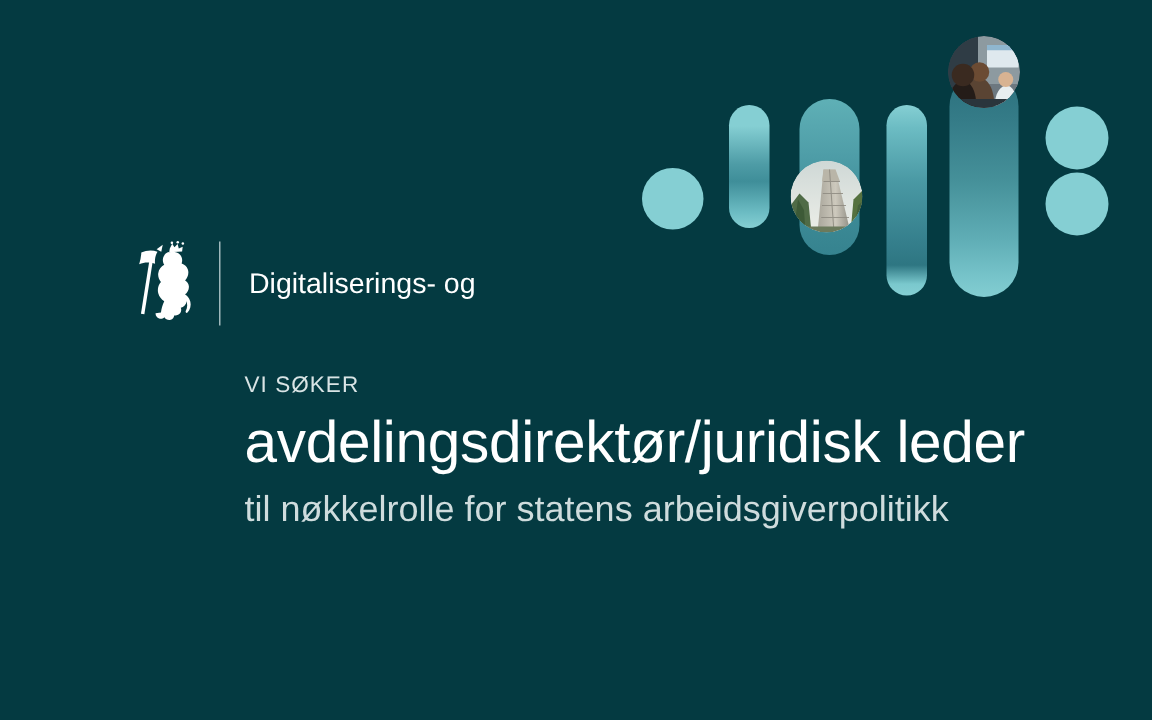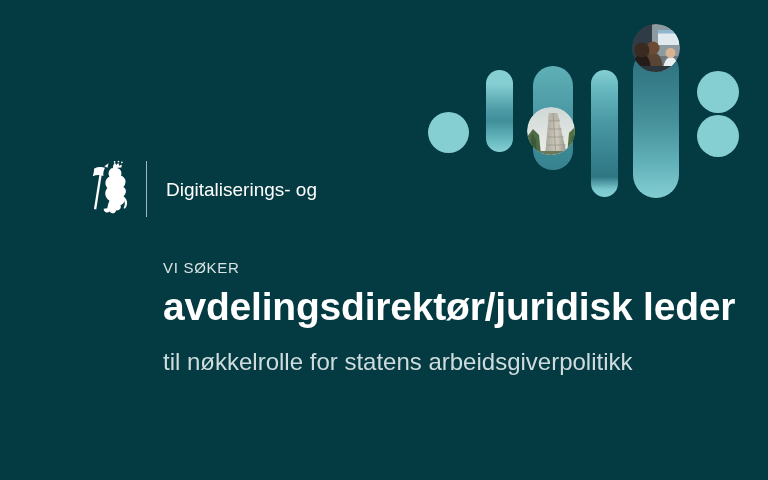--- a/index.html
+++ b/index.html
@@ -100,36 +100,36 @@
     font-size: 19px;
     line-height: 25px;
     font-weight: 400;
     white-space: nowrap;
   }
 
   
   .text-block {
     position: absolute;
     left: 163px;
-    top: 258px;
+    top: 247px;
   }
   .eyebrow {
     color: #d9e4e5;
     font-size: 15px;
     letter-spacing: 0.7px;
     line-height: 20px;
     margin: 0 0 6px 0;
     font-weight: 400;
   }
   .headline {
     color: #ffffff;
     font-size: 39px;
     line-height: 46px;
-    font-weight: 700;
-    margin: 0 0 20px 0;
+    font-weight: 400;
+    margin: 0 0 9px 0;
     letter-spacing: -0.2px;
     white-space: nowrap;
   }
   .subline {
     color: #cfdcdd;
     font-size: 24px;
     line-height: 24px;
     font-weight: 400;
     margin: 0;
     white-space: nowrap;

